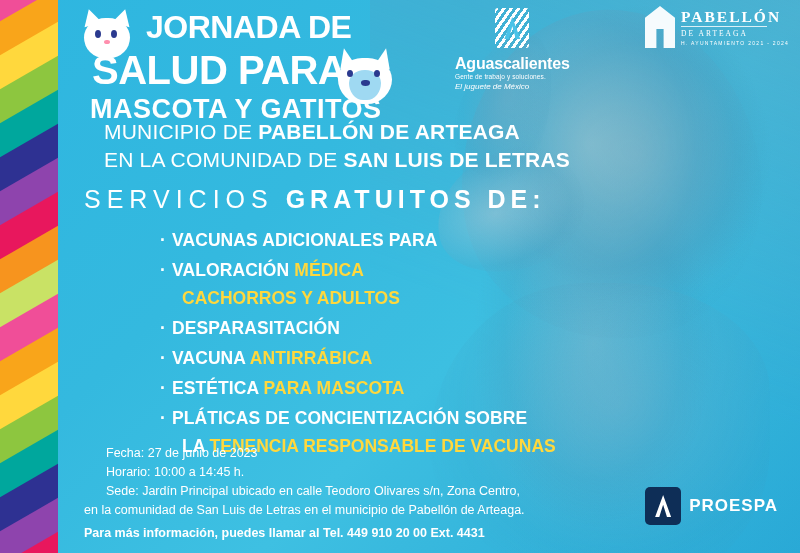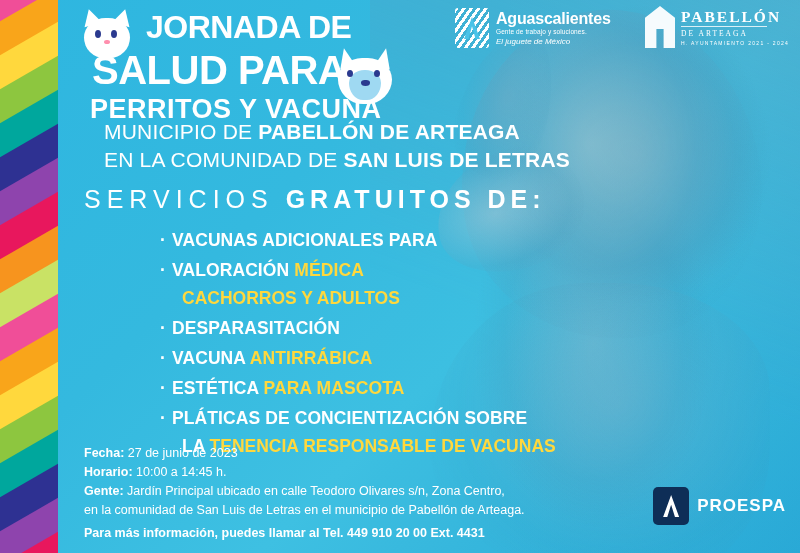--- a/index.html
+++ b/index.html
@@ -240,27 +240,27 @@
 
   
   .info {
     position: absolute;
     left: 84px; bottom: 10px;
     width: 520px;
     color: #ffffff;
     font-size: 12.5px;
     line-height: 19px;
   }
-  .info b { font-weight: 700; }
+  .info b { font-weight: 400; margin-left: 22px; }
 
   
   .logo-ags {
     position: absolute;
     left: 455px; top: 8px;
-    display: flex; align-items: center; gap: 7px;
+    display: flex; align-items: center; gap: 7px; flex-direction: column;
   }
   .ags-mark {
     width: 34px; height: 40px;
     background: repeating-linear-gradient(125deg, #ffffff 0 3px, transparent 3px 6px);
     border-radius: 3px;
     position: relative;
   }
   .ags-mark::after {
     content: "";
     position: absolute; left: 9px; top: 9px;
@@ -283,21 +283,21 @@
     clip-path: polygon(50% 0%, 100% 28%, 100% 100%, 62% 100%, 62% 55%, 38% 55%, 38% 100%, 0% 100%, 0% 28%);
     opacity: 0.95;
   }
   .pab-text .p1 { color: #fff; font-size: 15.5px; font-weight: 700; letter-spacing: 2px; line-height: 17px; font-family: "Liberation Serif", serif; }
   .pab-text .p2 { color: #fff; font-size: 7.5px; letter-spacing: 2px; line-height: 11px; font-family: "Liberation Serif", serif; }
   .pab-text .p3 { color: #fff; font-size: 5px; letter-spacing: 1.3px; line-height: 8px; }
   .pab-div { width: 86px; height: 1px; background: rgba(255,255,255,0.8); margin: 1px 0; }
 
   .logo-proespa {
     position: absolute;
-    right: 14px; bottom: 28px;
+    right: 22px; bottom: 28px;
     display: flex; align-items: center; gap: 8px;
   }
   .proespa-mark {
     width: 36px; height: 38px;
     background: #0e2e57;
     border-radius: 5px;
     position: relative;
   }
   .proespa-mark::after {
     content: "";
@@ -356,21 +356,21 @@
       <div class="husky-ear l"></div>
         <div class="husky-ear r"></div>
       <div class="husky-head"></div>
       <div class="husky-mask"></div>
       <div class="husky-eye l"></div>
         <div class="husky-eye r"></div>
       <div class="husky-nose"></div>
     </div>
     <div class="line1">JORNADA DE</div>
     <div class="line2">SALUD PARA</div>
-    <div class="line3">PERRITOS Y VACUNA</div>
+    <div class="line3">MASCOTA Y GATITOS</div>
   </div>
 
   <div class="muni">
     <div class="muni-l1">
       <span class="lead">MUNICIPIO DE </span><span>PABELLÓN DE ARTEAGA</span>
     </div>
     <div class="muni-l2">
       <span class="lead">EN LA COMUNIDAD DE </span><span>SAN LUIS DE LETRAS</span>
     </div>
   </div>
@@ -392,21 +392,21 @@
     </div>
 
   <div class="info">
     <div>
       <b>Fecha:</b><span> 27 de junio de 2023</span>
     </div>
     <div>
       <b>Horario:</b><span> 10:00 a 14:45 h.</span>
     </div>
     <div>
-      <b>Gente:</b><span> Jardín Principal ubicado en calle Teodoro Olivares s/n, Zona Centro,</span>
+      <b>Sede:</b><span> Jardín Principal ubicado en calle Teodoro Olivares s/n, Zona Centro,</span>
     </div>
     <div>en la comunidad de San Luis de Letras en el municipio de Pabellón de Arteaga.</div>
     <div style="margin-top:4px;font-weight:700">Para más información, puedes llamar al Tel. 449 910 20 00 Ext. 4431</div>
   </div>
 
   <div class="logo-ags">
     <div class="ags-mark"></div>
     <div class="ags-text">
       <div class="t1">Aguascalientes</div>
       <div class="t2">Gente de trabajo y soluciones.</div>

